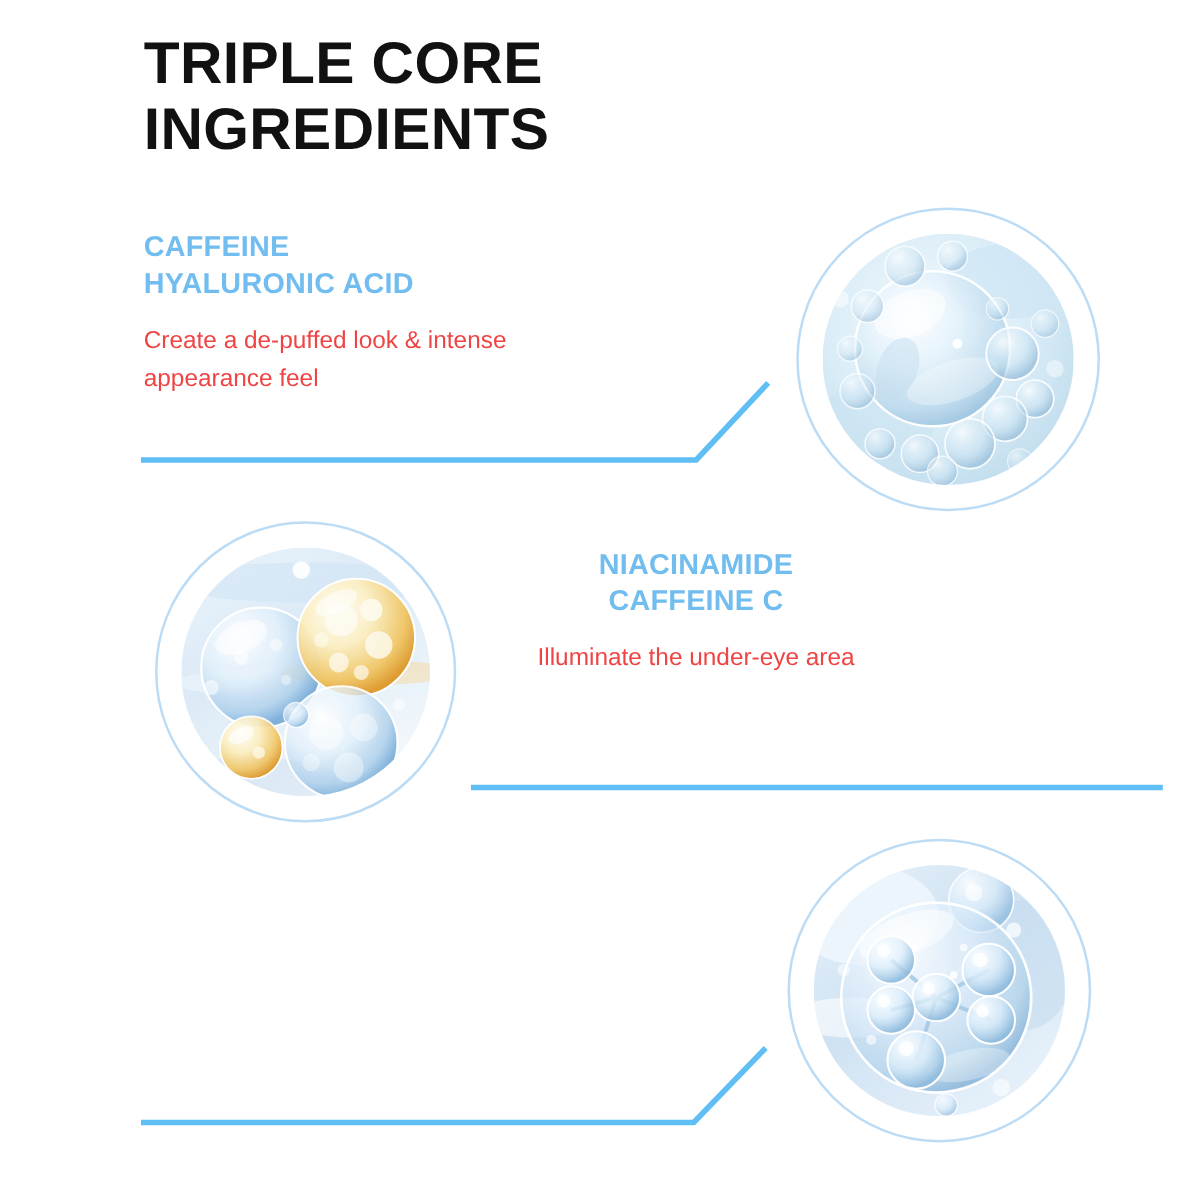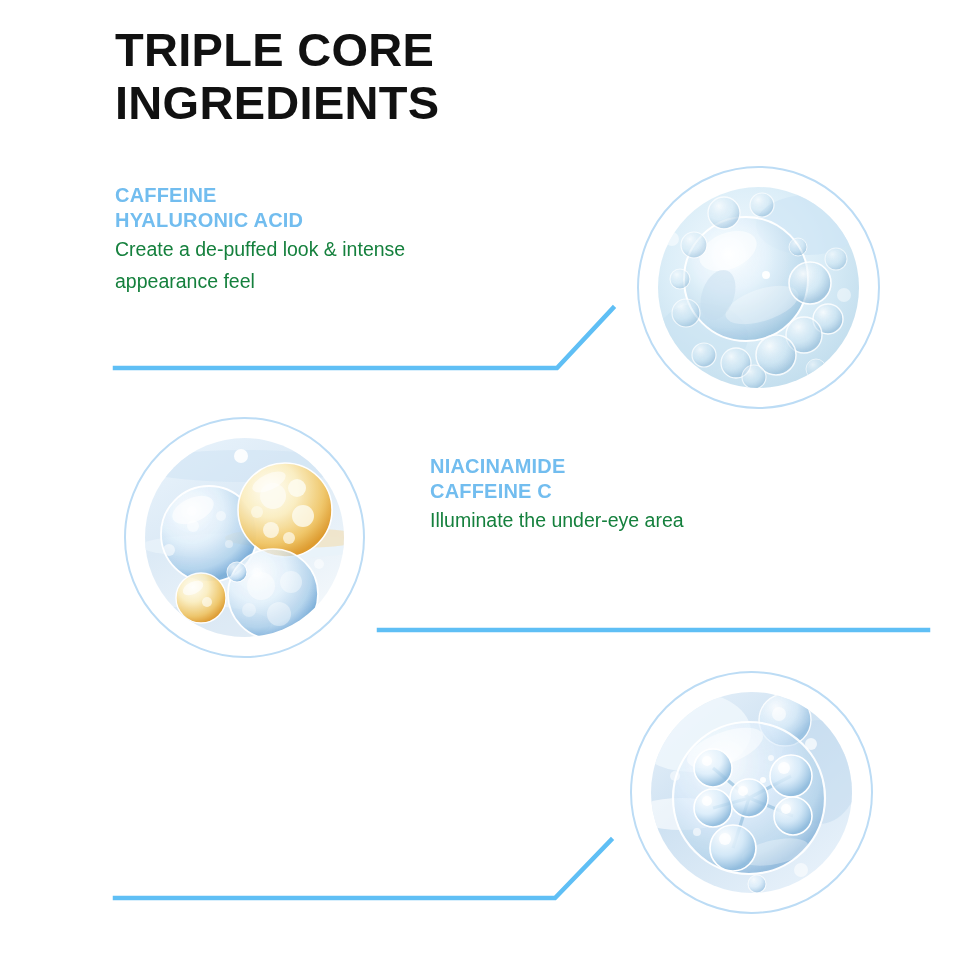--- a/index.html
+++ b/index.html
@@ -22,40 +22,40 @@
     line-height:1.12;
     letter-spacing:0.3px;
     color:#111111;
     text-transform:uppercase;
   }
   .title .l2{display:block;}
 
   
   .block{position:absolute;}
   .block .heading{
-    font-size:20px;
+    font-size:23px;
     font-weight:bold;
     line-height:1.25;
     letter-spacing:0.2px;
     color:#72BDEF;
     white-space:nowrap;
   }
   .block .heading span{display:block;}
   .block .desc{
-    margin-top:1px;
+    margin-top:16px;
     font-size:19.5px;
     font-weight:normal;
     line-height:1.62;
-    color:#15803d;
+    color:#ef4444;
     max-width:420px;
   }
   .block .desc span{display:block;}
 
   #block-1{left:115px;top:183px;}
-  #block-2{left:430px;top:454px;}
+  #block-2{left:430px;top:437px;text-align:center;}
   #block-3{left:115px;top:718px;}
 
   
   .connector{position:absolute;left:0;top:0;width:960px;height:960px;pointer-events:none;}
 
   
   .circle-wrap{position:absolute;}
   .ring{
     position:absolute;
     border-radius:50%;

